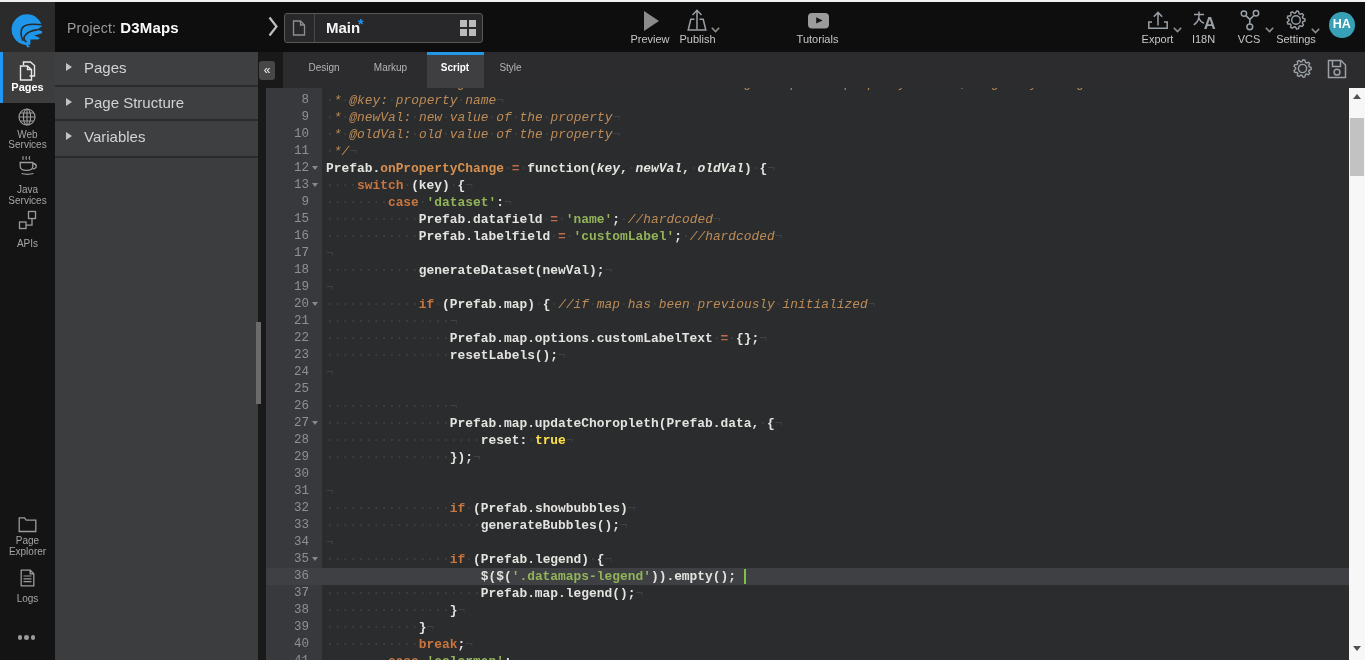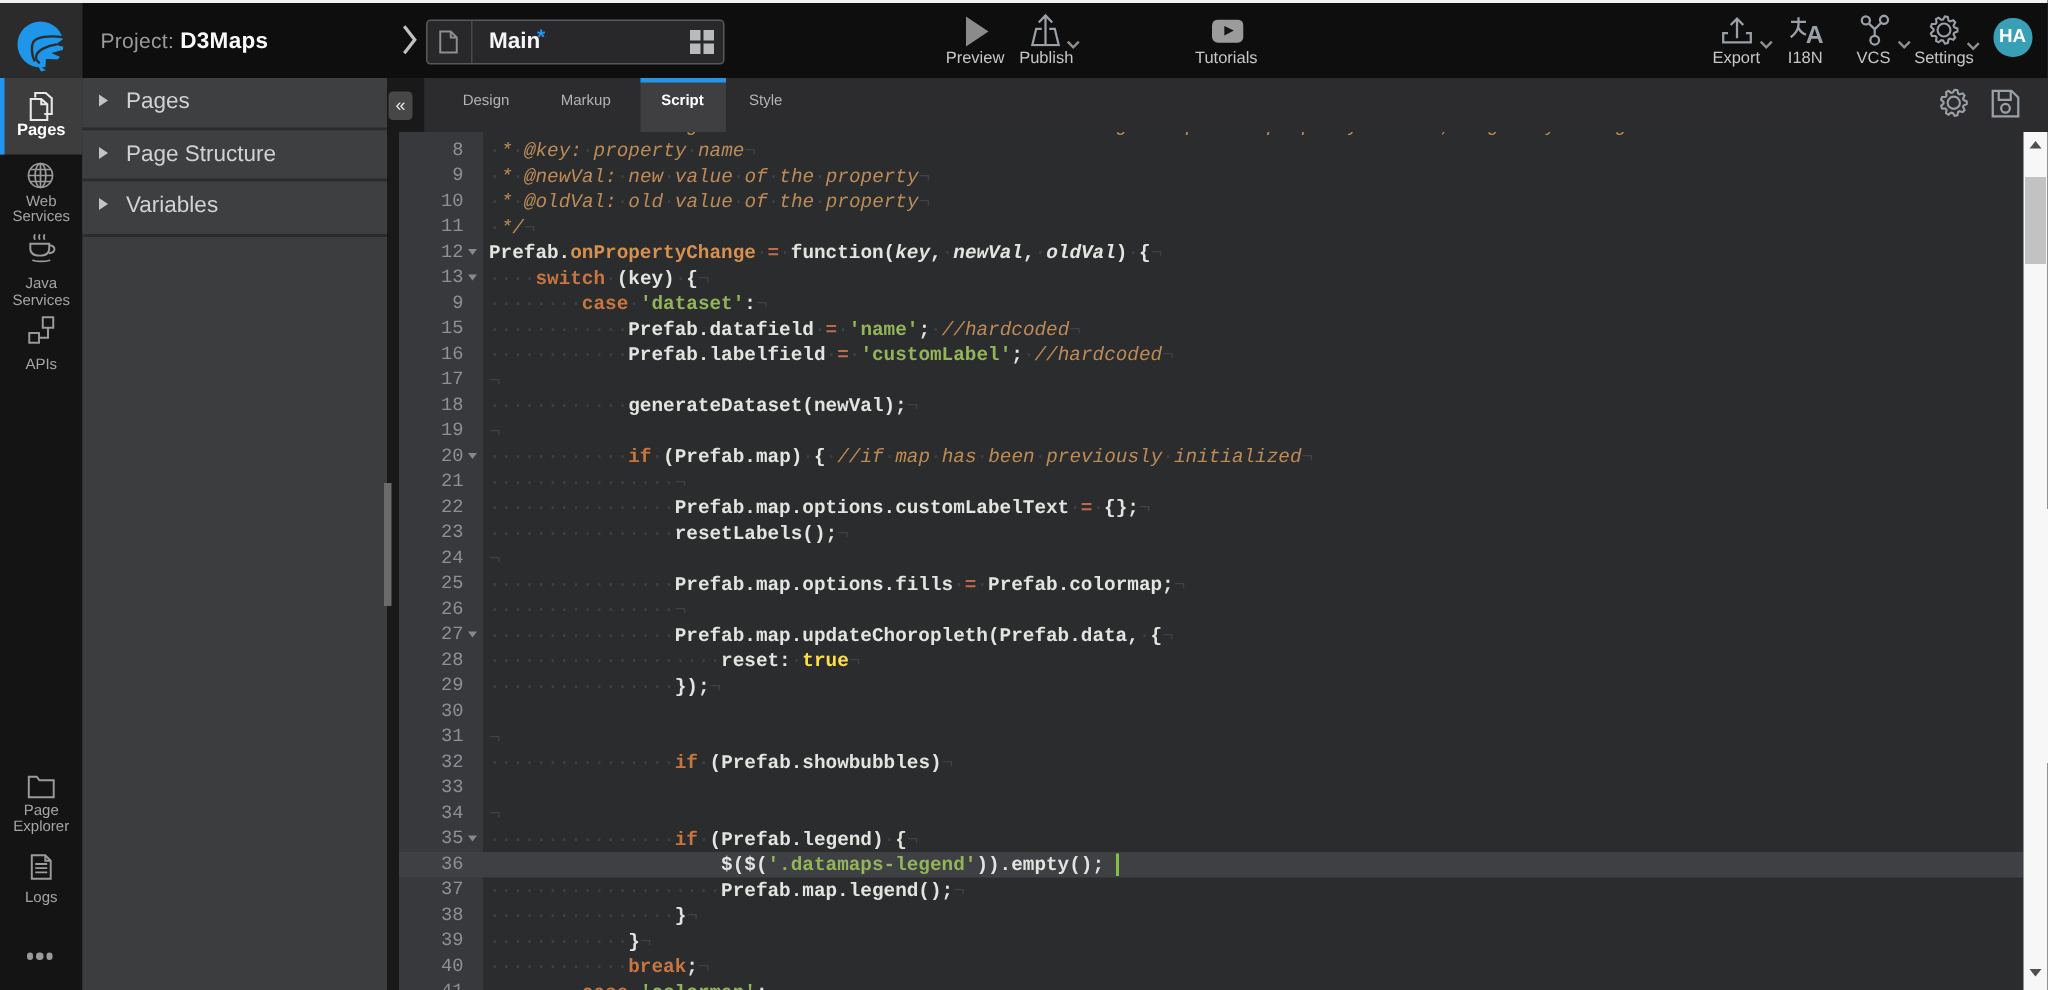--- a/index.html
+++ b/index.html
@@ -248,36 +248,36 @@
       <div class="cl" style="top:207.5px"><span class="w">············</span><span class="k">if</span><span class="w">·</span>(Prefab.map)<span class="w">·</span>{<span class="w">·</span><span class="c">//if</span><span class="w">·</span><span class="c">map</span><span class="w">·</span><span class="c">has</span><span class="w">·</span><span class="c">been</span><span class="w">·</span><span class="c">previously</span><span class="w">·</span><span class="c">initialized</span><span class="w">¬</span></div>
 <div class="ln" style="top:224.5px">21</div>
       <div class="cl" style="top:224.5px"><span class="w">················</span><span class="w">¬</span></div>
 <div class="ln" style="top:241.5px">22</div>
       <div class="cl" style="top:241.5px"><span class="w">················</span>Prefab.map.options.customLabelText<span class="w">·</span><span class="o">=</span><span class="w">·</span>{};<span class="w">¬</span></div>
 <div class="ln" style="top:258.5px">23</div>
       <div class="cl" style="top:258.5px"><span class="w">················</span>resetLabels();<span class="w">¬</span></div>
 <div class="ln" style="top:275.5px">24</div>
       <div class="cl" style="top:275.5px"><span class="w">¬</span></div>
 <div class="ln" style="top:292.5px">25</div>
-      <div class="cl" style="top:292.5px"><span class="w">················</span>Prefab.map.options.fills<span class="w">·</span><span class="o">=</span><span class="w">·</span>Prefab.colormap;<span class="w">¬</span></div>
 <div class="ln" style="top:309.5px">26</div>
       <div class="cl" style="top:309.5px"><span class="w">················</span><span class="w">¬</span></div>
 <div class="ln" style="top:326.5px">27</div>
       <div class="fold" style="top:333.0px"></div>
       <div class="cl" style="top:326.5px"><span class="w">················</span>Prefab.map.updateChoropleth(Prefab.data,<span class="w">·</span>{<span class="w">¬</span></div>
 <div class="ln" style="top:343.5px">28</div>
       <div class="cl" style="top:343.5px"><span class="w">····················</span>reset:<span class="w">·</span><span class="a">true</span><span class="w">¬</span></div>
 <div class="ln" style="top:360.5px">29</div>
       <div class="cl" style="top:360.5px"><span class="w">················</span>});<span class="w">¬</span></div>
 <div class="ln" style="top:377.5px">30</div>
 <div class="ln" style="top:394.5px">31</div>
       <div class="cl" style="top:394.5px"><span class="w">¬</span></div>
 <div class="ln" style="top:411.5px">32</div>
       <div class="cl" style="top:411.5px"><span class="w">················</span><span class="k">if</span><span class="w">·</span>(Prefab.showbubbles)<span class="w">¬</span></div>
 <div class="ln" style="top:428.5px">33</div>
+      <div class="cl" style="top:428.5px"><span class="w">····················</span>generateBubbles();<span class="w">¬</span></div>
 <div class="ln" style="top:445.5px">34</div>
       <div class="cl" style="top:445.5px"><span class="w">¬</span></div>
 <div class="ln" style="top:462.5px">35</div>
       <div class="fold" style="top:469.0px"></div>
       <div class="cl" style="top:462.5px"><span class="w">················</span><span class="k">if</span><span class="w">·</span>(Prefab.legend)<span class="w">·</span>{<span class="w">¬</span></div>
 <div class="ln" style="top:479.5px">36</div>
       <div class="cl" style="top:479.5px"><span class="w">····················</span>$($(<span class="s">'.datamaps-legend'</span>)).empty();<span class="w">·</span></div>
 <div class="ln" style="top:496.5px">37</div>
       <div class="cl" style="top:496.5px"><span class="w">····················</span>Prefab.map.legend();<span class="w">¬</span></div>
 <div class="ln" style="top:513.5px">38</div>

